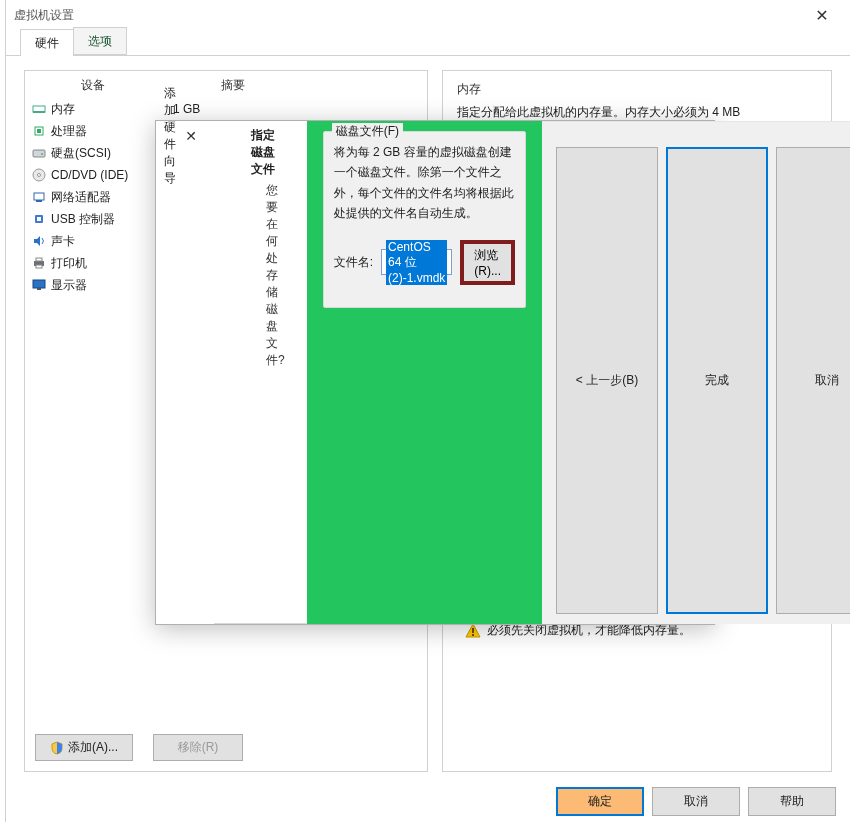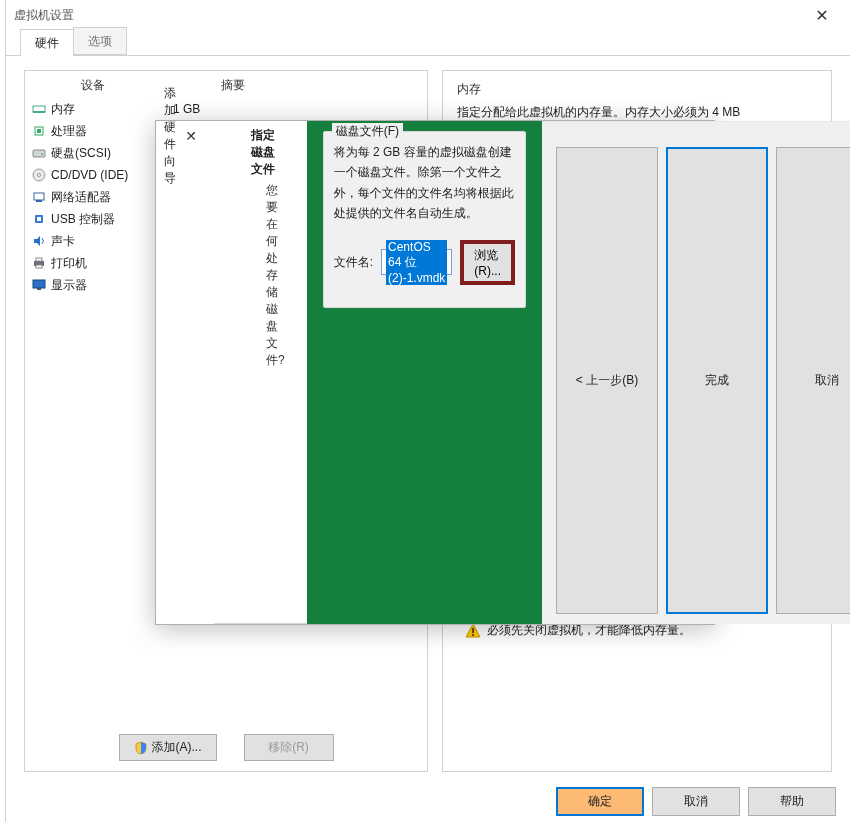--- a/index.html
+++ b/index.html
@@ -6,55 +6,55 @@
   body { margin: 0; background: #fff; width: 850px; height: 822px; overflow: hidden; position: relative; }
 
   
   .main-window { position: absolute; left: 5px; top: 0; right: 0; bottom: 0; background: #fff; border-left: 1px solid #d0d0d0; }
   .titlebar { height: 30px; display: flex; align-items: center; padding: 0 8px; color: #555; }
   .titlebar .title { flex: 1; }
   .titlebar .close { width: 40px; text-align: center; font-size: 16px; color: #333; }
 
   .tab-row { height: 26px; display: flex; align-items: flex-end; padding-left: 14px; border-bottom: 1px solid #d0d0d0; }
   .tab { padding: 5px 14px 4px; border: 1px solid #d0d0d0; border-bottom: none; background: #fff; margin-right: -1px; position: relative; top: 1px; color: #222; }
-  .tab.inactive { background: #f4f4f4; top: 0; border-bottom: 1px solid #d0d0d0; color: #737373; }
+  .tab.inactive { background: #f4f4f4; top: 0; border-bottom: 1px solid #d0d0d0; color: #14532d; }
 
   .content-area { position: absolute; top: 56px; left: 0; right: 0; bottom: 36px; padding: 14px 18px; }
   .two-cols { display: flex; gap: 14px; height: 100%; }
 
   .devices-panel { width: 404px; border: 1px solid #d0d0d0; display: flex; flex-direction: column; }
   .dev-header { display: flex; padding: 6px 8px 4px; background: #fff; color: #333; }
   .dev-header .c1 { width: 140px; margin-left: 48px; }
   .dev-list { flex: 1; padding: 0 6px; }
   .dev-row { display: flex; align-items: center; height: 22px; }
   .dev-row .icon { width: 16px; height: 16px; margin-right: 4px; display: inline-flex; align-items: center; justify-content: center; }
   .dev-row .name { width: 122px; color: #222; }
   .dev-row .summary { color: #222; }
 
-  .dev-buttons { padding: 10px; display: flex; justify-content: center; gap: 27px; }
+  .dev-buttons { padding: 10px; display: flex; gap: 20px; }
   .btn { background: #e1e1e1; border: 1px solid #adadad; padding: 4px 14px; color: #222; min-width: 90px; text-align: center; display: inline-flex; align-items: center; justify-content: center; gap: 4px; }
   .btn.disabled { color: #9a9a9a; }
   .btn.primary { border: 2px solid #0078d7; background: #fdba74; }
 
   .right-panel { flex: 1; border: 1px solid #d0d0d0; padding: 10px 14px; color: #222; }
   .right-panel .hdr { color: #333; margin-bottom: 6px; }
 
   .footer-btns { position: absolute; right: 14px; bottom: 6px; display: flex; gap: 8px; }
   .footer-btns .btn { min-width: 88px; }
 
   
   .wizard { position: absolute; left: 155px; top: 120px; width: 560px; height: 505px; background: #fff; border: 1px solid #b0b0b0; box-shadow: 0 4px 24px rgba(0,0,0,0.25); display: flex; }
   .wizard-titlebar { height: 30px; display: flex; align-items: center; padding: 0 8px; }
   .wizard-titlebar .t { flex: 1; color: #222; }
   .wizard-titlebar .x { width: 30px; text-align: center; font-size: 14px; color: #333; }
   .wizard-header { padding: 6px 22px 12px; background: #fff; border-bottom: 1px solid #d8d8d8; }
   .wizard-header .h1 { font-weight: bold; color: #222; margin-bottom: 4px; padding-left:6px;margin-left:9px;}
   .wizard-header .h2 { color: #333; padding-left: 30px; }
 
-  .wizard-body { flex: 1; padding: 10px 16px; background: #15803d; }
+  .wizard-body { flex: 1; padding: 10px 16px; background: #22c55e; }
   .group-frame { border: 1px solid #d8d8d8; border-radius: 2px; padding: 10px 10px 22px; position: relative; background:#f0f0f0; }
   .group-label { position: absolute; top: -9px; left: 8px; background: #f0f0f0; padding: 0 4px; color: #222; }
   .group-desc { color: #222; line-height: 1.7; margin-bottom: 16px; }
   .file-row { display: flex; align-items: center; gap: 8px; }
   .file-label { color: #222; white-space: nowrap; }
   .file-input { flex: 1; height: 26px; border: 1px solid #7a9fd4; background: #fff; padding: 0 4px; display: flex; align-items: center; }
   .file-input .sel { background: #0078d7; color: #fff; padding: 0 2px; }
   .browse-btn { background: #e1e1e1; border: 4px solid #7f1d1d; padding: 3px 10px; }
 
   .wizard-footer { padding: 10px 14px; background: #f0f0f0; display: flex; justify-content: flex-end; gap: 8px; border-top: 1px solid #e6e6e6; }

